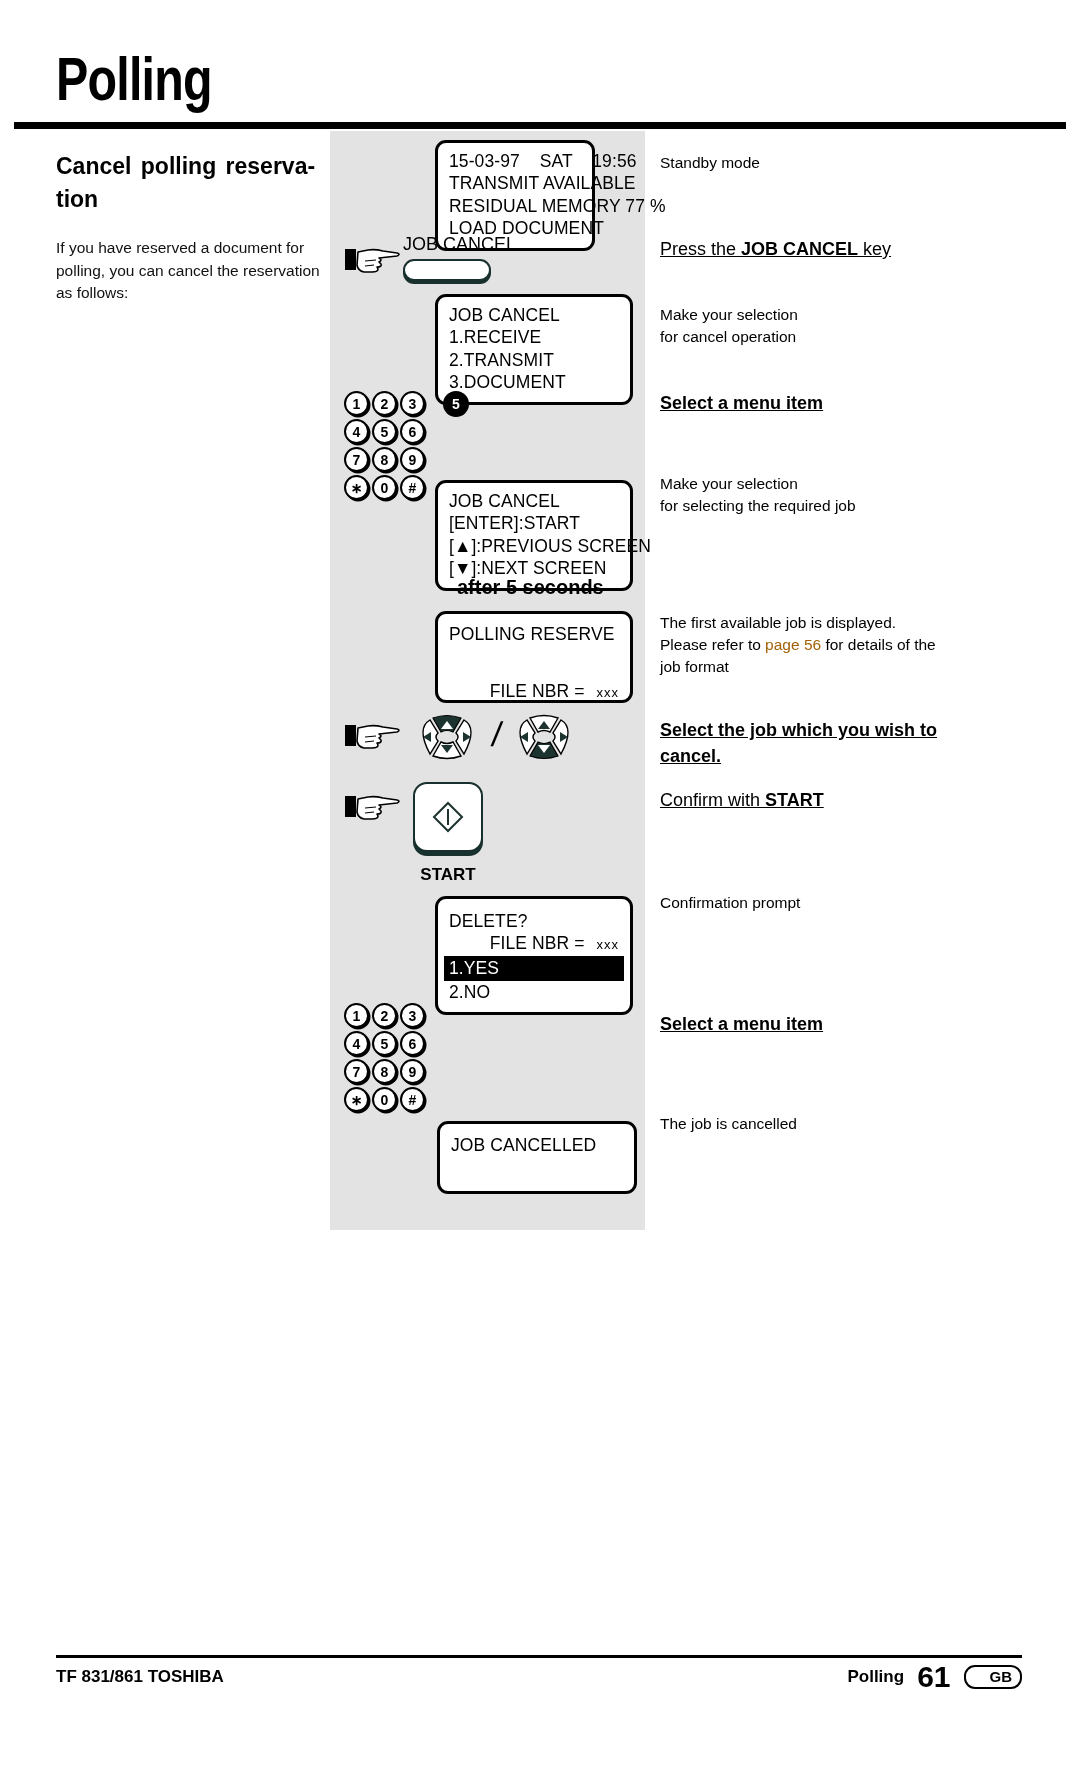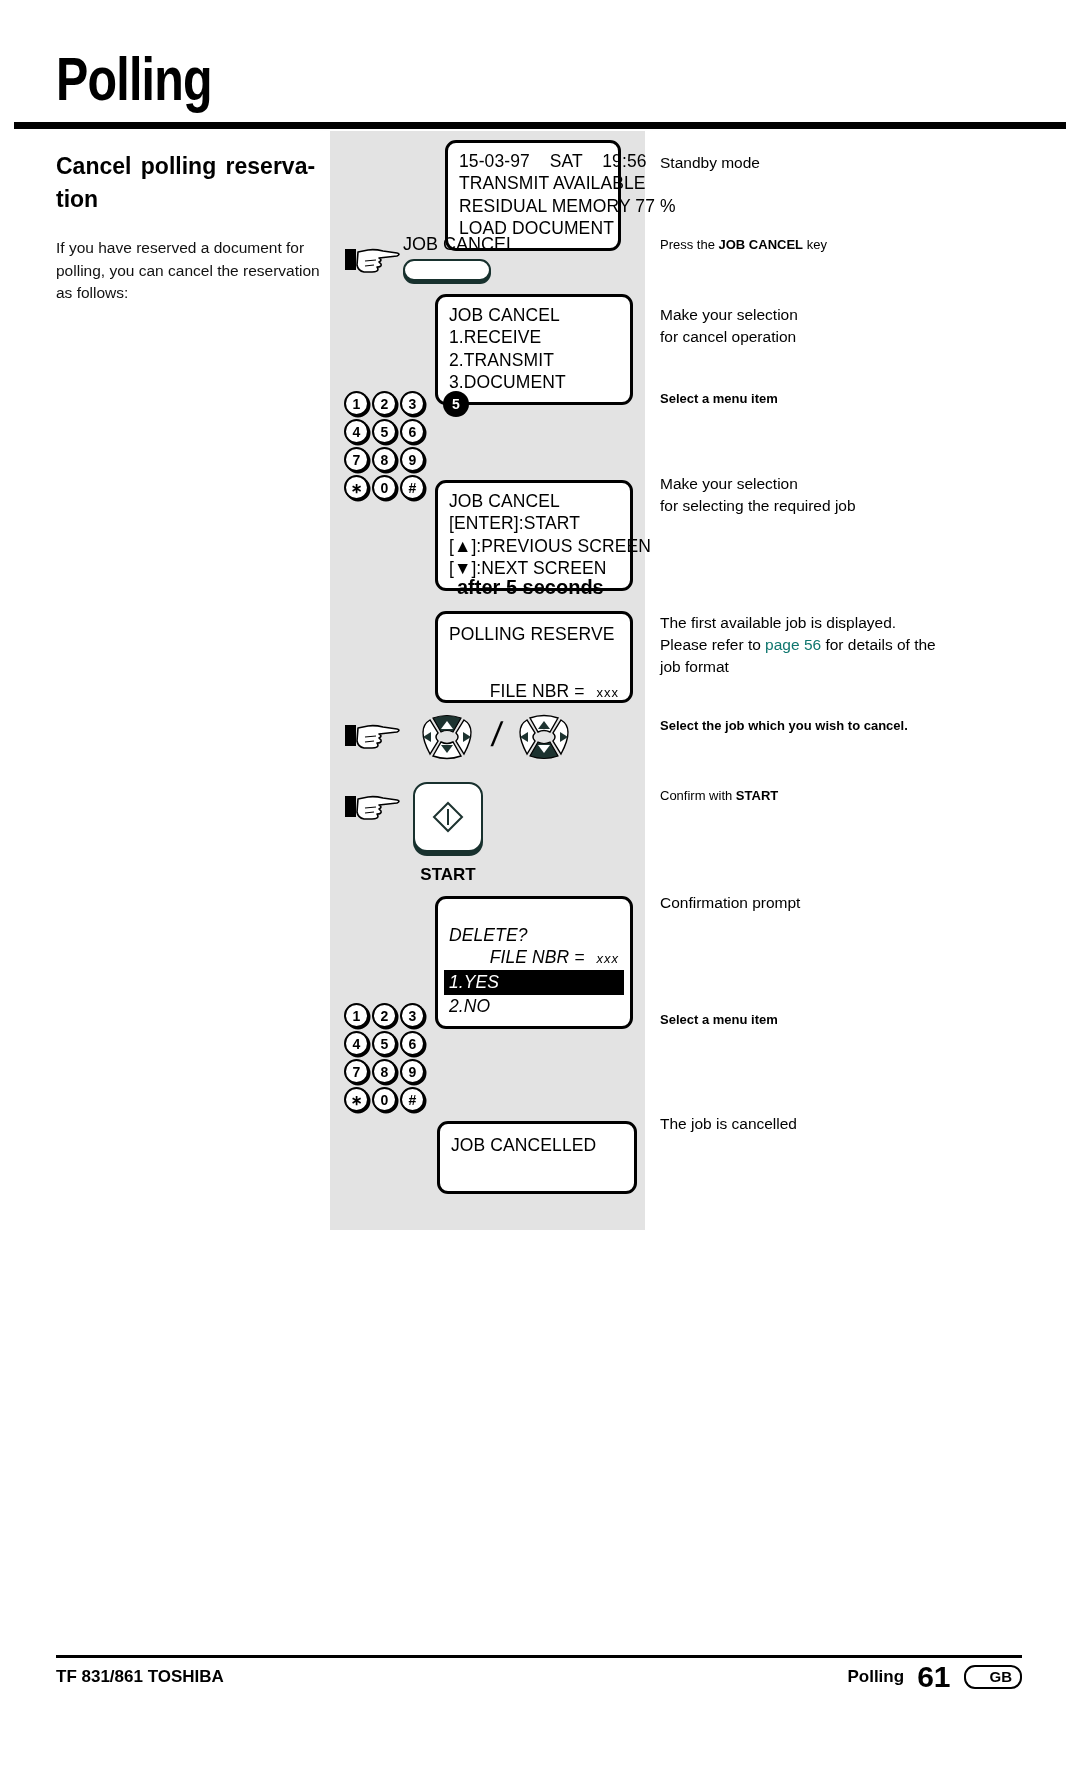--- a/index.html
+++ b/index.html
@@ -124,23 +124,23 @@
     position: absolute;
     font-size: 20px; font-weight: bold;
   }
 
   
   .ann {
     position: absolute; left: 660px;
     width: 300px;
     font-size: 15.5px; line-height: 1.42;
   }
-  .ann-bold { font-size: 13px; font-weight: bold; line-height: 1.45; }
+  .ann-bold { font-size: 18px; font-weight: bold; line-height: 1.45; text-decoration: underline; }
   .ann-bold .reg { font-weight: normal; }
-  .link { color: #0f766e; }
+  .link { color: #a16207; }
 
   
   .footer-rule {
     position: absolute; left: 56px; top: 1655px;
     width: 966px; height: 2.5px; background: #000;
   }
   .footer-left {
     position: absolute; left: 56px; top: 1667px;
     font-size: 17px; font-weight: bold;
   }
@@ -164,21 +164,21 @@
   <div class="title">Polling</div>
   <div class="title-rule"></div>
 
   <div class="left-col">
     <div class="section-head">Cancel polling reserva-tion</div>
     <div class="body-text">If you have reserved a document for polling, you can cancel the reservation as follows:</div>
   </div>
 
   <div class="panel"></div>
 
-  <div class="lcd" style="left:435px; top:140px; width:176px;margin-left:10px;">
+  <div class="lcd" style="left:435px; top:140px; width:160px;">
     <div class="lcd-line">15-03-97    SAT    19:56</div>
     <div class="lcd-line">TRANSMIT AVAILABLE</div>
     <div class="lcd-line">RESIDUAL MEMORY 77 %</div>
     <div class="lcd-line">LOAD DOCUMENT</div>
   </div>
 
   <div class="hand" style="left:345px; top:243px;">
     <svg viewBox="0 0 56 32" width="56" height="32">
       <rect x="0" y="6" width="11" height="21" fill="#000"></rect>
       <path d="M13 9 L23 7 Q30 6 38 8 L52 10 Q56 11 52 13 L34 15 Q38 17 34 19 L36 21 Q37 24 32 24 L33 26 Q33 29 27 29 L19 29 Q13 28 12 22 Z" fill="#fff" stroke="#000" stroke-width="1.6" stroke-linejoin="round"></path>
@@ -296,21 +296,21 @@
   <div class="start-wrap" style="left:413px; top:782px; width:70px;">
     <div class="start-btn">
       <svg viewBox="0 0 34 34" width="34" height="34">
         <polygon points="17,3 31,17 17,31 3,17" fill="none" stroke="#1d3330" stroke-width="2"></polygon>
         <line x1="17" y1="9" x2="17" y2="25" stroke="#1d3330" stroke-width="2"></line>
       </svg>
     </div>
     <div class="start-label">START</div>
   </div>
 
-  <div class="lcd" style="left:435px; top:896px; width:198px; padding-top:25px;font-style:italic;">
+  <div class="lcd" style="left:435px; top:896px; width:198px; padding-top:11px;">
     <div class="lcd-line">DELETE?</div>
     <div class="lcd-row">
       <span class="lcd-line">FILE NBR =</span>
       <span class="xxx">xxx</span>
     </div>
     <div class="lcd-line lcd-inverted">1.YES</div>
     <div class="lcd-line">2.NO</div>
   </div>
 
   <div class="keypad" style="left:344px; top:1003px;">

